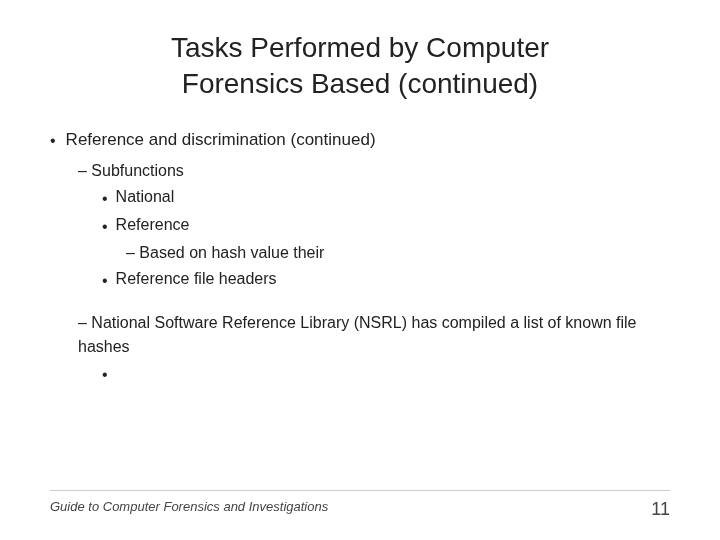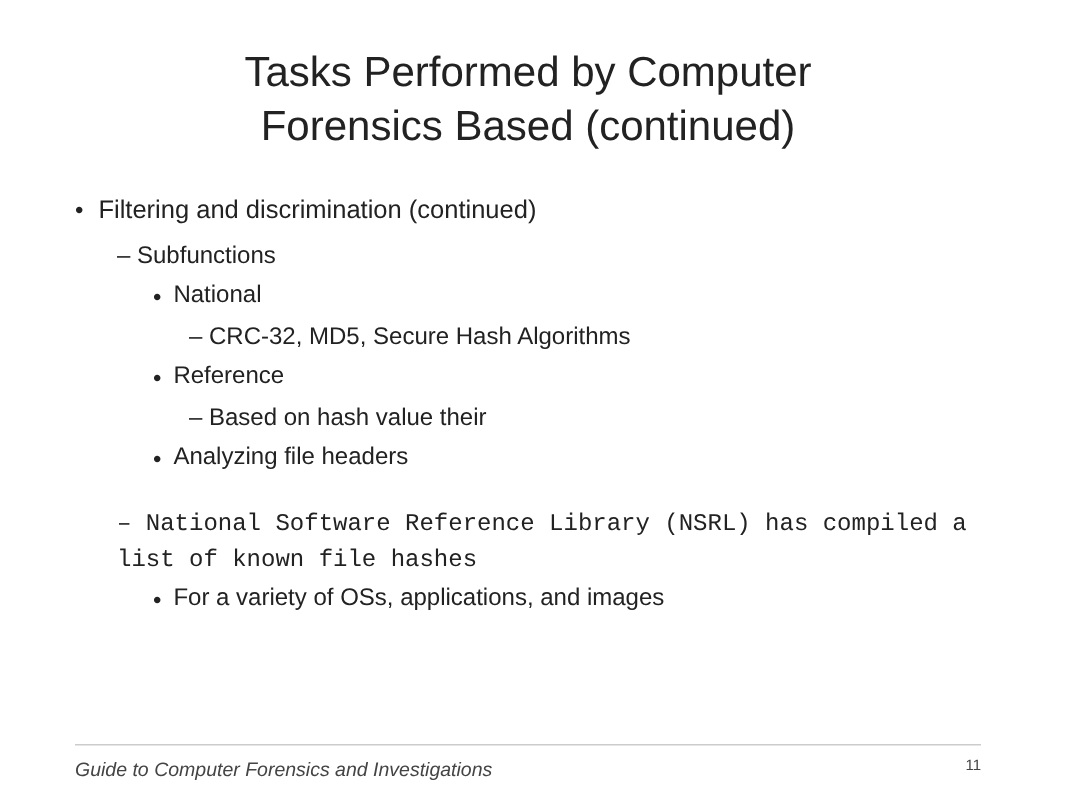--- a/index.html
+++ b/index.html
@@ -16,21 +16,21 @@
       color: #222222;
       overflow: hidden;
     }
 
     .slide {
       width: 720px;
       height: 540px;
       background: #ffffff;
       display: flex;
       flex-direction: column;
-      padding: 30px 66px 20px 50px;
+      padding: 30px 50px 20px 50px;
     }
 
     .slide-title {
       text-align: center;
       font-size: 28px;
       font-weight: normal;
       color: #222222;
       line-height: 1.3;
       margin-bottom: 24px;
       flex-shrink: 0;
@@ -98,75 +98,71 @@
       color: #444444;
       flex-shrink: 0;
       margin-top: 20px;
     }
 
     .footer-title {
       font-style: italic;
     }
 
     .footer-page {
-      font-size: 10px;
+      font-size: 18px;
     }
   </style>
 </head>
 <body>
 
 <div class="slide">
 
   <div class="slide-title">
     <span>Tasks Performed by Computer</span><br>
     <span>Forensics Based (continued)</span>
   </div>
 
   <div class="slide-content">
 
     <div class="level1">
       <span class="bullet-l1">•</span>
-      <span class="level1-text">Filtering and discrimination (continued)</span>
+      <span class="level1-text">Reference and discrimination (continued)</span>
     </div>
 
     <div class="indent1 dash-item">
       <span>– Subfunctions</span>
     </div>
 
     <div class="indent2 bullet-item">
       <span class="bullet-sm">•</span>
       <span>National</span>
     </div>
 
-    <div class="indent3 dash-item">
-      <span>– CRC-32, MD5, Secure Hash Algorithms</span>
-    </div>
 
     <div class="indent2 bullet-item">
       <span class="bullet-sm">•</span>
       <span>Reference</span>
     </div>
 
     <div class="indent3 dash-item">
       <span>– Based on hash value their</span>
     </div>
 
     <div class="indent2 bullet-item">
       <span class="bullet-sm">•</span>
-      <span>Analyzing file headers</span>
+      <span>Reference file headers</span>
     </div>
 
 
-    <div class="indent1 dash-item" style="margin-top:18px;font-family:Liberation Mono, monospace;">
+    <div class="indent1 dash-item" style="margin-top:18px;">
       <span>– National Software Reference Library (NSRL) has compiled a list of known file hashes</span>
     </div>
 
     <div class="indent2 bullet-item">
       <span class="bullet-sm">•</span>
-      <span>For a variety of OSs, applications, and images</span>
     </div>
 
   </div>
 
   <div class="footer">
     <span class="footer-title">Guide to Computer Forensics and Investigations</span>
     <span class="footer-page">11</span>
   </div>
 
 </div>

